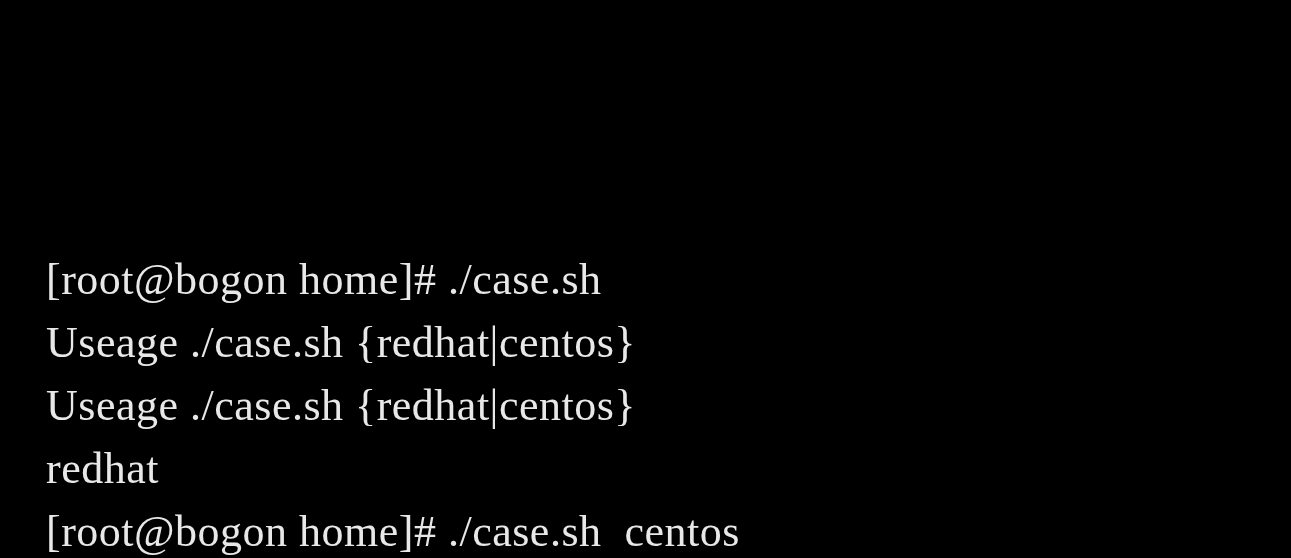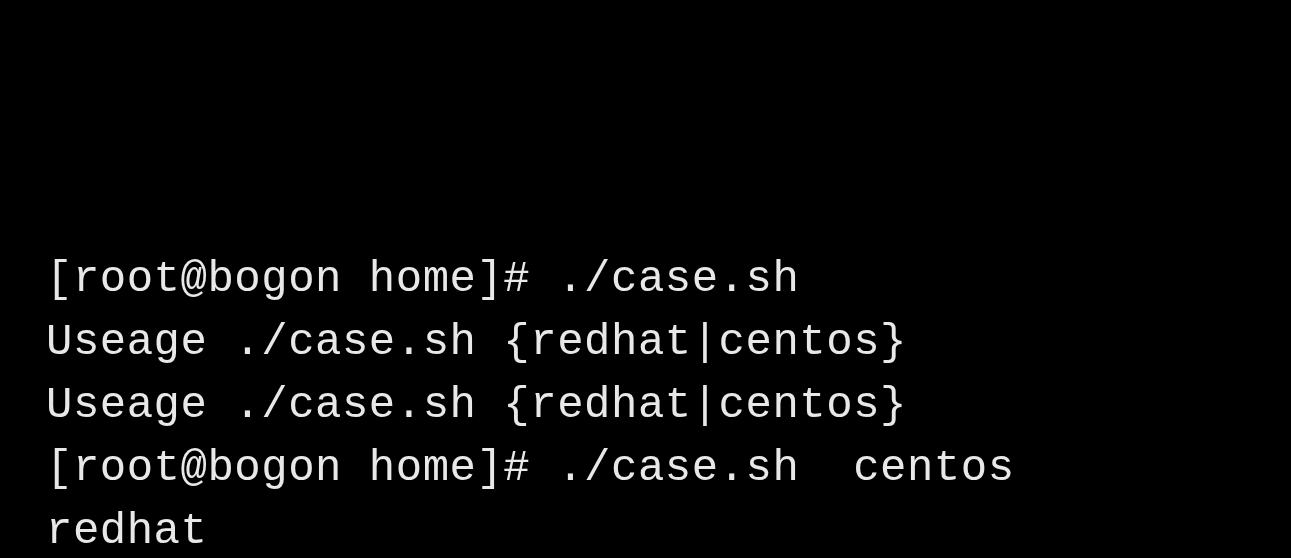--- a/index.html
+++ b/index.html
@@ -1,31 +1,31 @@
 <!DOCTYPE html>
 <html><head>
   <meta charset="utf-8">
   <style>
-    * { margin: 8px; padding: 0; box-sizing: border-box; }
+    * { margin: 8px; padding: 0; box-sizing: border-box; font-family: Liberation Serif, serif; }
     body {
       background: #000;
       color: #e8e8e8;
       font-family: 'Courier New', Consolas, monospace;
       font-size: 44px;
       padding: 8px 14px;
       line-height: 1.25;
       width: 1291px;
       height: 558px;
       overflow: hidden;
       white-space: pre;
       letter-spacing: 0.5px;
     }
     .line { display: block; }
   </style>
 </head>
 <body>
 
 
 
-<div><span class="line">[root@bogon home]# ./case.sh</span><span class="line">Useage ./case.sh {redhat|centos}</span><span class="line">Useage ./case.sh {redhat|centos}</span><span class="line">[root@bogon home]# ./case.sh  centos</span><span class="line">redhat</span></div>
+<div><span class="line">[root@bogon home]# ./case.sh</span><span class="line">Useage ./case.sh {redhat|centos}</span><span class="line">Useage ./case.sh {redhat|centos}</span><span class="line">redhat</span><span class="line">[root@bogon home]# ./case.sh  centos</span></div>
 
 
 
 
 </body></html>

